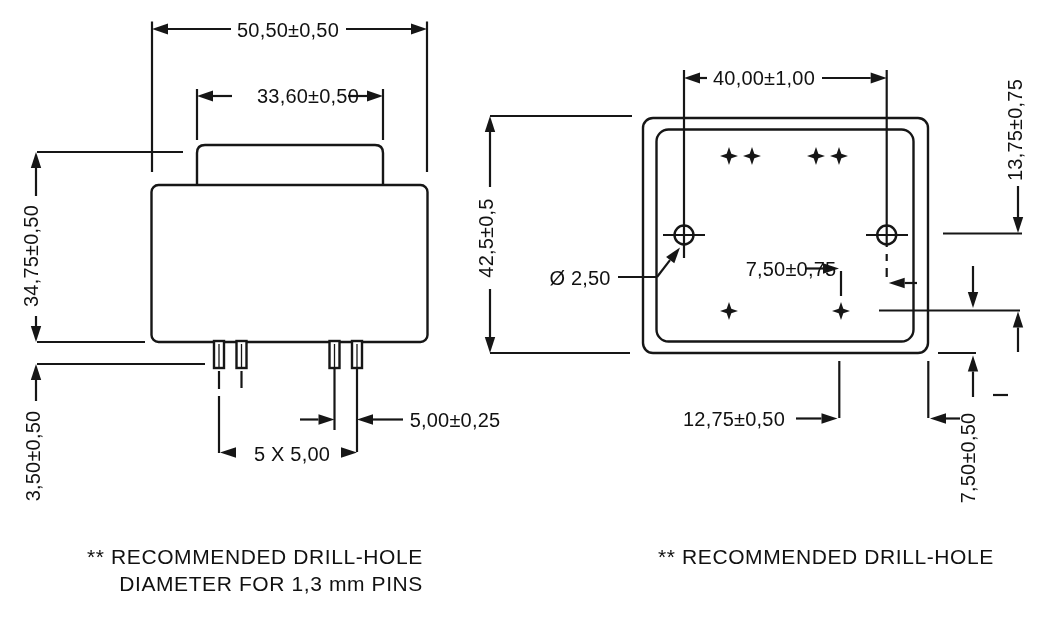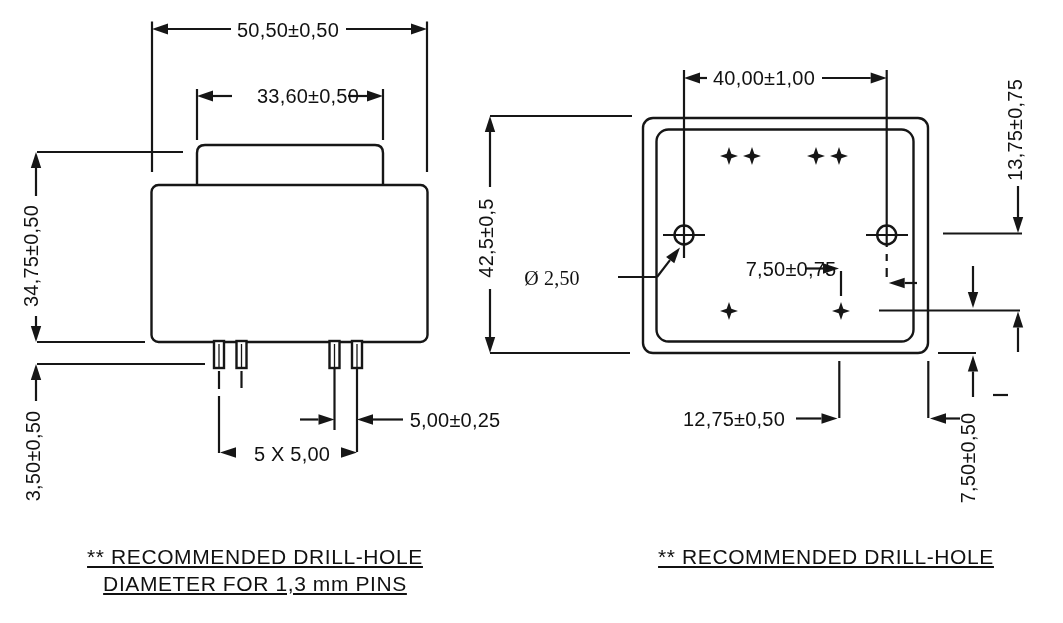--- a/index.html
+++ b/index.html
@@ -17,27 +17,26 @@
     transform:translate(-50%,-50%);
     font-size:20px;
     letter-spacing:.2px;
     white-space:nowrap;
     color:#111;
   }
   .lbl.rot{transform:translate(-50%,-50%) rotate(-90deg);}
   .caption{
     position:absolute;
     transform:translate(-50%,0);
-    text-align:center;
+    text-align:right;
     font-size:21px;
     letter-spacing:.6px;
     line-height:27px;
     color:#111;
     white-space:nowrap;
-    text-decoration:underline;
   }
 </style>
 </head>
 <body>
 
 <div id="stage">
 
   <svg id="drawing" width="1063" height="623" viewBox="0 0 1063 623" fill="none" stroke="#161616" stroke-width="2.2" stroke-linecap="butt">
 
     <g>
@@ -208,21 +207,21 @@
   <div class="lbl" style="left:288px;top:29.5px;">50,50±0,50</div>
   <div class="lbl" style="left:308px;top:96px;">33,60±0,50</div>
   <div class="lbl rot" style="left:31px;top:256px;">34,75±0,50</div>
   <div class="lbl rot" style="left:33px;top:456px;">3,50±0,50</div>
   <div class="lbl" style="left:455px;top:420px;">5,00±0,25</div>
   <div class="lbl" style="left:292px;top:453.5px;">5 X 5,00</div>
 
   <div class="lbl" style="left:764px;top:78px;">40,00±1,00</div>
   <div class="lbl rot" style="left:486px;top:238px;">42,5±0,5</div>
   <div class="lbl rot" style="left:1015px;top:130px;">13,75±0,75</div>
-  <div class="lbl" style="left:552px;top:277.5px;font-family:Liberation Serif, serif;">Ø 2,50</div>
+  <div class="lbl" style="left:580px;top:277.5px;">Ø 2,50</div>
   <div class="lbl" style="left:751px;top:268.5px;margin-left:40px;">7,50±0,75</div>
   <div class="lbl" style="left:734px;top:419px;">12,75±0,50</div>
   <div class="lbl rot" style="left:968px;top:458px;">7,50±0,50</div>
 
   <div class="caption" style="left:255px;top:543px;">
     <div>** RECOMMENDED DRILL-HOLE</div>
     <div>DIAMETER FOR 1,3 mm PINS</div>
   </div>
   <div class="caption" style="left:826px;top:543px;">
     <div>** RECOMMENDED DRILL-HOLE</div>

